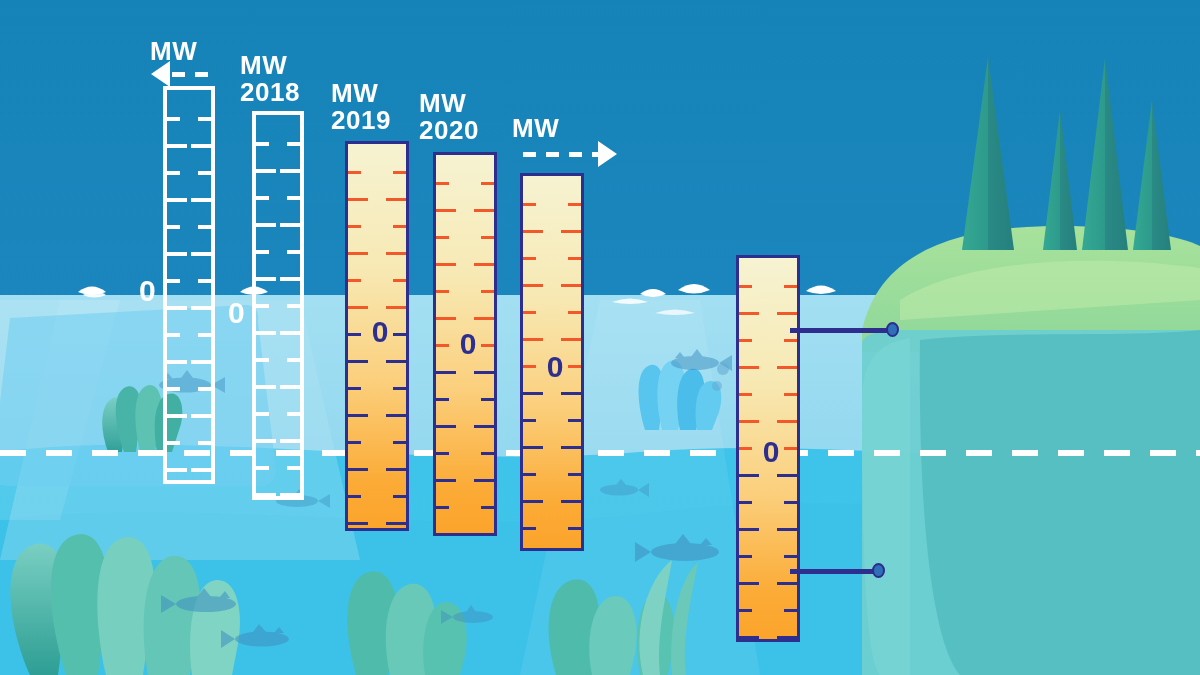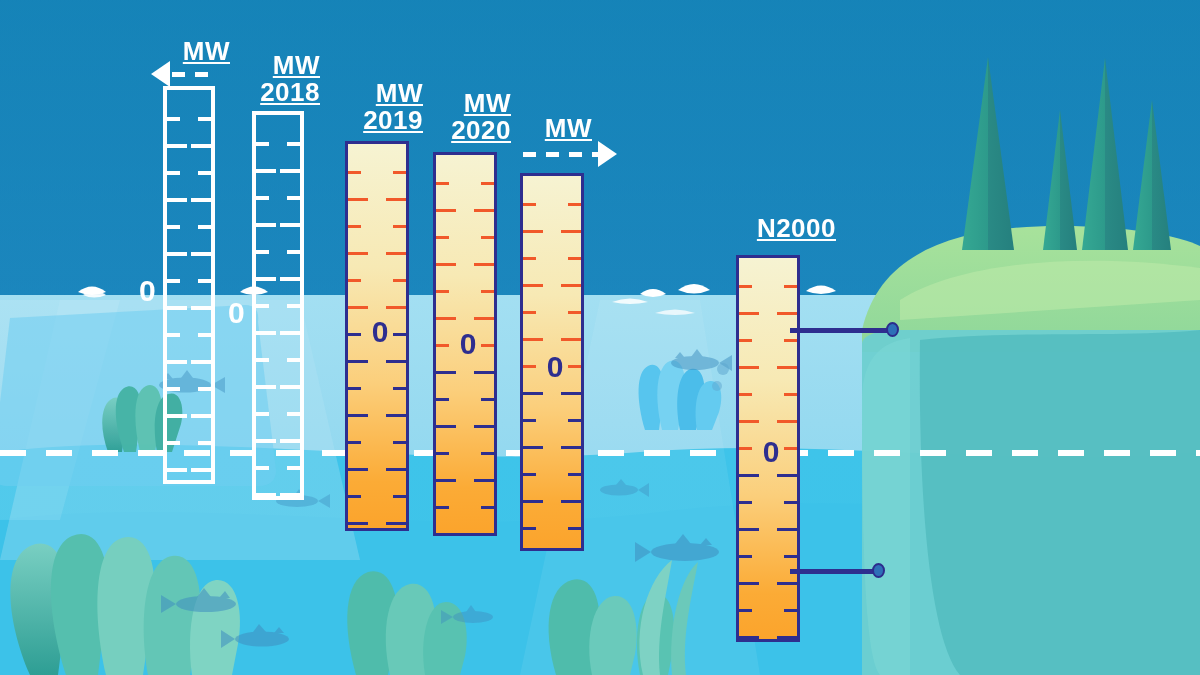--- a/index.html
+++ b/index.html
@@ -7,22 +7,22 @@
     position:relative;width:1200px;height:675px;overflow:hidden;
     font-family:"Liberation Sans", sans-serif;
     background:#1790c4;
   }
   .layer{position:absolute;left:0;top:0;width:1200px;height:675px;}
   svg.layer{display:block;}
 
   
   .lbl{
     position:absolute;color:#ffffff;font-weight:bold;
-    letter-spacing:.5px;line-height:1.02;text-align:right;
-    white-space:pre-line;pointer-events:none;text-decoration:underline;
+    letter-spacing:.5px;line-height:1.02;text-align:left;
+    white-space:pre-line;pointer-events:none;
   }
 
   
   .ruler{position:absolute;box-sizing:border-box;}
   .ruler.filled{
     border:3px solid #2e2e8f;
     background:linear-gradient(to bottom,#f6f3d2 0%,#f7e9b4 32%,#fbcf7c 62%,#fbab36 88%,#fba42c 100%);
   }
   .ruler.outline{border:4px solid #ffffff;background:transparent;}
 
@@ -437,15 +437,14 @@
     </div>
 
   <div class="lbl" id="lbl0" style="left: 150px; top: 38px; width: 80px; font-size: 26px;">MW</div>
   <div class="lbl" id="lbl1" style="left: 240px; top: 52px; width: 80px; font-size: 26px;">MW
 2018</div>
   <div class="lbl" id="lbl2" style="left: 331px; top: 80px; width: 92px; font-size: 26px;">MW
 2019</div>
   <div class="lbl" id="lbl3" style="left: 419px; top: 90px; width: 92px; font-size: 26px;">MW
 2020</div>
   <div class="lbl" id="lbl4" style="left: 512px; top: 115px; width: 80px; font-size: 26px;">MW</div>
-  <div class="lbl" id="lbl5" style="left: 700px; top: 215px; width: 136px; font-size: 26px;">N2000</div>
 
 </div>
 
 </body></html>

